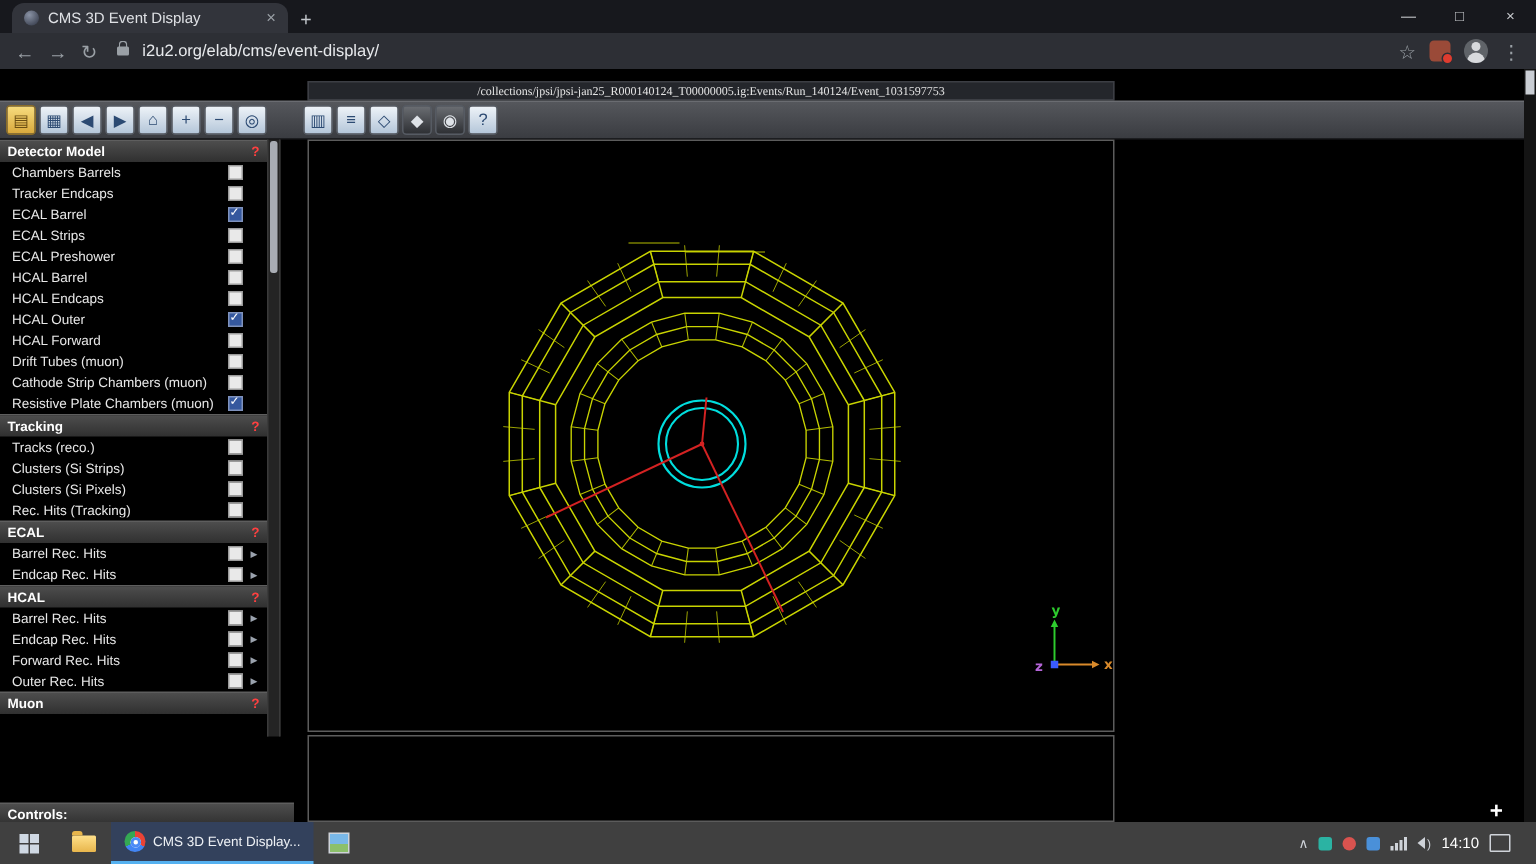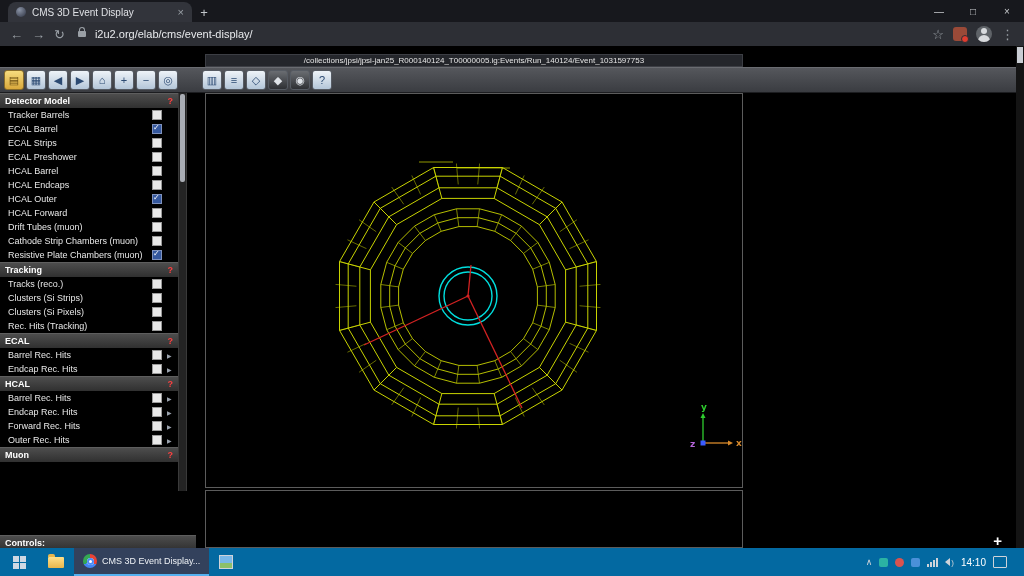--- a/index.html
+++ b/index.html
@@ -23,21 +23,21 @@
   .url-text{color:#e8eaed;font-size:11px;flex:1;white-space:nowrap;overflow:hidden;}
   .ext-ic{position:relative;width:14px;height:14px;border-radius:3px;background:#9a4a38;cursor:pointer;}
   .ext-ic:after{content:"";position:absolute;right:-2px;bottom:-2px;width:6px;height:6px;border-radius:50%;background:#e03c2f;border:1px solid #2d2f35;}
   .avatar{position:relative;width:16px;height:16px;border-radius:50%;background:#5f6368;overflow:hidden;cursor:pointer;}
   .avatar:before{content:"";position:absolute;top:2px;left:5px;width:6px;height:6px;border-radius:50%;background:#d8dadd;}
   .avatar:after{content:"";position:absolute;top:9px;left:2px;width:12px;height:7px;border-radius:6px 6px 0 0;background:#d8dadd;}
 
   
   #page{position:absolute;top:46px;left:0;right:0;height:502px;background:#000;overflow:hidden;}
   #event-path{position:absolute;top:8px;left:205px;width:538px;height:13px;background:#24262b;border:1px solid #3c3e44;
-    box-sizing:border-box;color:#e4e4e4;font-family:Liberation Sans, sans-serif;font-size:8px;text-align:center;line-height:11px;
+    box-sizing:border-box;color:#e4e4e4;font-family:Liberation Serif, serif;font-size:8px;text-align:center;line-height:11px;
     white-space:nowrap;overflow:hidden;}
   #app-toolbar{position:absolute;top:21px;left:0;right:0;height:26px;background:linear-gradient(#55575c,#3a3c41);
     border-top:1px solid #6a6c71;border-bottom:1px solid #1c1d20;display:flex;align-items:center;padding-left:4px;box-sizing:border-box;}
   .tb-group{display:flex;gap:2px;align-items:center;}
   .tb-group + .tb-group{margin-left:24px;}
   .tb-icon{width:20px;height:20px;box-sizing:border-box;background:linear-gradient(#eef3f8,#b4c6d9);border:1px solid #565b63;
     border-radius:3px;color:#2c4a72;font-size:11px;display:flex;align-items:center;justify-content:center;cursor:pointer;}
   .tb-icon.folder{background:linear-gradient(#f7dc7e,#d9a93c);color:#6b4e12;border-color:#8a6d2a;}
   .tb-icon.dark{background:linear-gradient(#6a6d72,#2e3034);color:#dfe3e8;}
 
@@ -67,21 +67,21 @@
   .ctl-arrow{color:#ccc;font-size:9px;margin:0 3px;}
 
   
   #canvas3d{position:absolute;top:47px;left:205px;width:538px;height:395px;box-sizing:border-box;border:1px solid #5c5c5c;background:#000;cursor:grab;}
   #infopanel{position:absolute;top:444px;left:205px;width:538px;height:58px;box-sizing:border-box;border:1px solid #5c5c5c;background:#000;}
   #expand-plus{position:absolute;right:22px;bottom:0px;color:#fff;font-size:15px;font-weight:bold;cursor:pointer;line-height:1;}
   #page-scroll{position:absolute;right:0;top:0;width:8px;height:100%;background:#141414;}
   #page-scroll .pthumb{position:absolute;top:1px;left:1px;width:6px;height:16px;background:#c9cdd3;}
 
   
-  #taskbar{position:absolute;left:0;bottom:0;width:100%;height:28px;background:#0369a1;display:flex;align-items:stretch;z-index:5;}
+  #taskbar{position:absolute;left:0;bottom:0;width:100%;height:28px;background:#404040;display:flex;align-items:stretch;z-index:5;}
   .task-btn{display:flex;align-items:center;justify-content:center;cursor:pointer;}
   #start-btn{width:38px;}
   .win-logo{display:grid;grid-template-columns:6px 6px;grid-template-rows:6px 6px;gap:1px;}
   .win-logo span{background:#cfd8e3;}
   #explorer-btn{width:36px;}
   .folder-ic{position:relative;width:16px;height:11px;background:linear-gradient(#ffe08a,#e8b64c);border-radius:1px;}
   .folder-ic:before{content:"";position:absolute;top:-3px;left:0;width:7px;height:3px;background:#e8b64c;border-radius:2px 2px 0 0;}
   #chrome-task{gap:5px;padding:0 9px;background:#33415c;border-bottom:2px solid #55b1f0;max-width:158px;box-sizing:border-box;}
   .chrome-ic{flex:none;width:14px;height:14px;border-radius:50%;
     background:conic-gradient(#ea4335 0 120deg,#4285f4 120deg 240deg,#34a853 240deg 360deg);position:relative;}
@@ -154,21 +154,26 @@
           <div class="tb-icon">?</div>
         </div>
       </div>
 
     <div id="sidebar">
         <div class="side-header">
           <span>Detector Model</span>
           <span class="help-q">?</span>
         </div>
         <div class="side-item">
-          <span class="si-label">Tracker Barrels</span>
+          <span class="si-label">Chambers Barrels</span>
+          <span class="cb"></span>
+          <span class="si-arrow"></span>
+        </div>
+        <div class="side-item">
+          <span class="si-label">Tracker Endcaps</span>
           <span class="cb"></span>
           <span class="si-arrow"></span>
         </div>
         <div class="side-item">
           <span class="si-label">ECAL Barrel</span>
           <span class="cb checked"></span>
           <span class="si-arrow"></span>
         </div>
         <div class="side-item">
           <span class="si-label">ECAL Strips</span>

